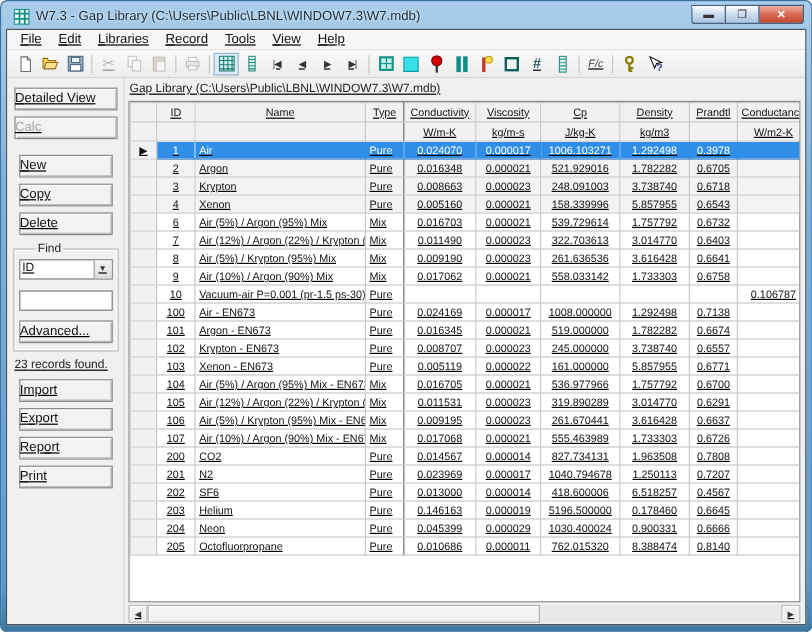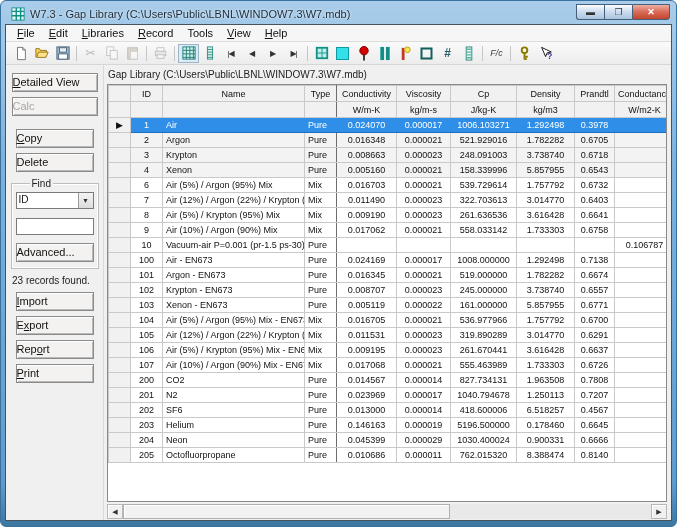--- a/index.html
+++ b/index.html
@@ -14,21 +14,21 @@
   .title-text { font-size:11px; color:#1d2c3a; white-space:nowrap; overflow:hidden; flex:1;
     text-shadow:0 0 3px rgba(255,255,255,.9); }
   .win-controls { display:flex; margin-left:6px; margin-top:-3px; }
   .win-btn { width:28px; height:16px; border:1px solid #44607c; background:linear-gradient(#fdfdfd,#cfdef0 45%,#aac4dc);
     display:flex; align-items:center; justify-content:center; font-size:9px; color:#333; }
   .win-btn.minimize { border-radius:0 0 0 3px; border-right:none; }
   .win-btn.maximize { border-right:none; }
   .win-btn.close { width:38px; border-radius:0 0 3px 0;
     background:linear-gradient(#f0b0a2,#d9705c 45%,#c2452c); color:#fff; font-weight:bold; }
   
-  .client { flex:1; background:#f0f0f0; border:1px solid #46525c; display:flex; flex-direction:column; overflow:hidden; }
+  .client { flex:1; background:#f0f0f0; border:1px solid #46525c; display:flex; flex-direction:column; overflow:hidden;text-decoration:underline; }
   .menubar { height:17px; background:#f6f6f6; border-bottom:1px solid #dcdcdc; display:flex; align-items:center; padding-left:4px; }
   .menu-item { font-size:11px; color:#111; padding:1px 7px; }
   .menu-item u { text-decoration:underline; }
   .toolbar { height:23px; background:linear-gradient(#fafafa,#ececec); border-bottom:1px solid #d6d6d6;
     display:flex; align-items:center; padding-left:4px; }
   .tbtn { width:21px; height:19px; display:flex; align-items:center; justify-content:center; border:1px solid transparent; }
   .tbtn.pressed { border:1px solid #9ab4c8; background:#dcebf7; }
   .tbtn.disabled { opacity:.4; filter:grayscale(60%); }
   .tsep { width:1px; height:15px; background:#c6c6c6; margin:0 3px; }
   .tchar { font-size:12px; color:#555; }
@@ -249,20 +249,21 @@
           </svg>
         </span>
       </div>
 
     <div class="main">
       <div class="sidebar">
         <div id="side-top">
             <button class="sbtn wide"><u>D</u>etailed View</button>
             <button class="sbtn wide disabled">Calc</button>
             <div class="gap8"></div>
+            <button class="sbtn"><u>N</u>ew</button>
             <button class="sbtn"><u>C</u>opy</button>
             <button class="sbtn">Delete</button>
           </div>
         <div class="gap4"></div>
         <div class="findbox">
           <span class="legend">Find</span>
           <div class="combo">
             <span class="val">ID</span>
             <span class="drop">▼</span>
           </div>

